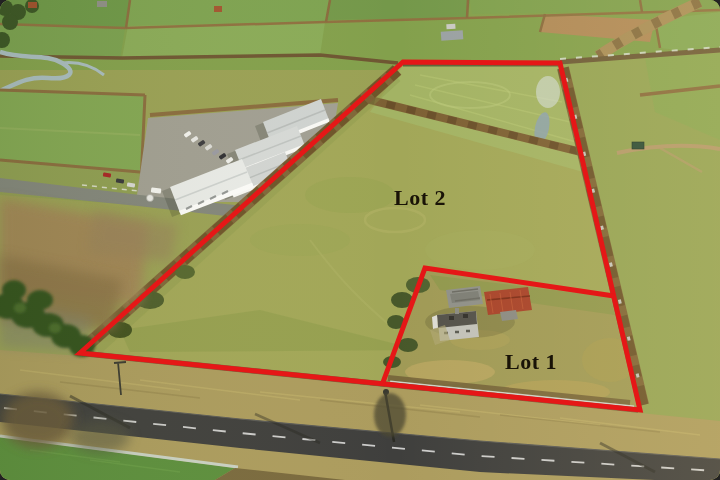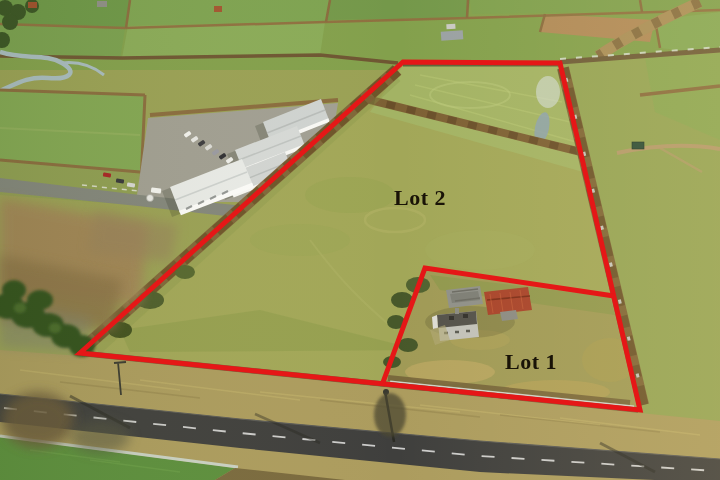--- a/index.html
+++ b/index.html
@@ -1,16 +1,16 @@
 <!DOCTYPE html>
 <html><head>
 <meta charset="utf-8">
 <style>
   html,body{margin:0;padding:0;background:#222;}
-  .stage{position:relative;width:720px;height:480px;overflow:hidden;font-family:"Liberation Sans",sans-serif;}
+  .stage{position:relative;width:720px;height:480px;overflow:hidden;font-family:"Liberation Sans",sans-serif;border-radius:10px;}
   .stage svg{position:absolute;left:0;top:0;display:block;}
   .lot-label{font-family:"Liberation Serif","DejaVu Serif",serif;font-weight:bold;letter-spacing:.5px;}
 </style>
 </head>
 <body>
 
 <div class="stage">
 <svg width="720" height="480" viewBox="0 0 720 480">
   <defs>
     <filter id="b6" x="-40%" y="-40%" width="180%" height="180%">

